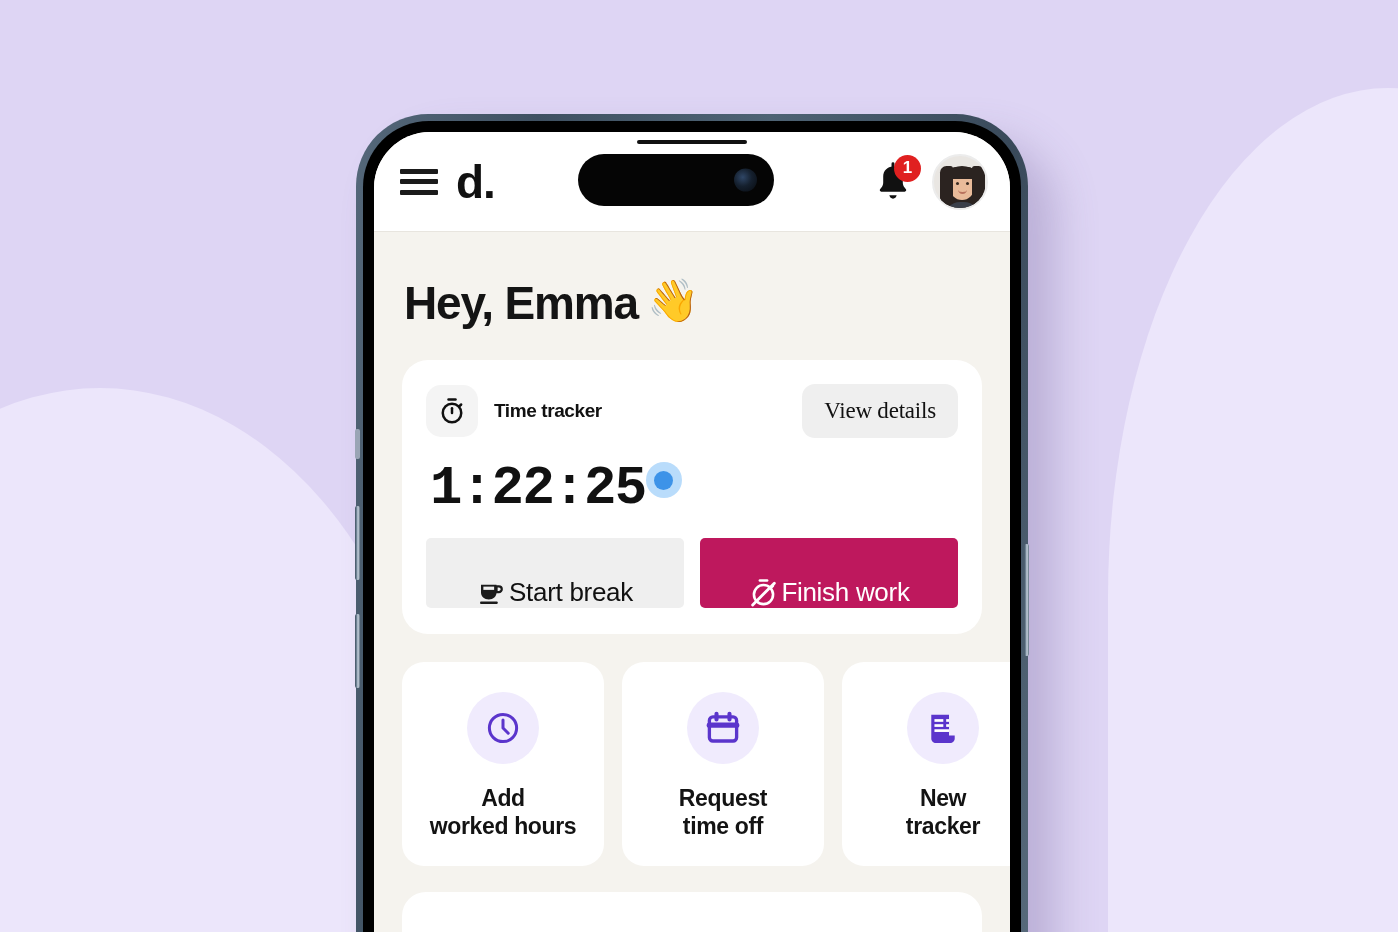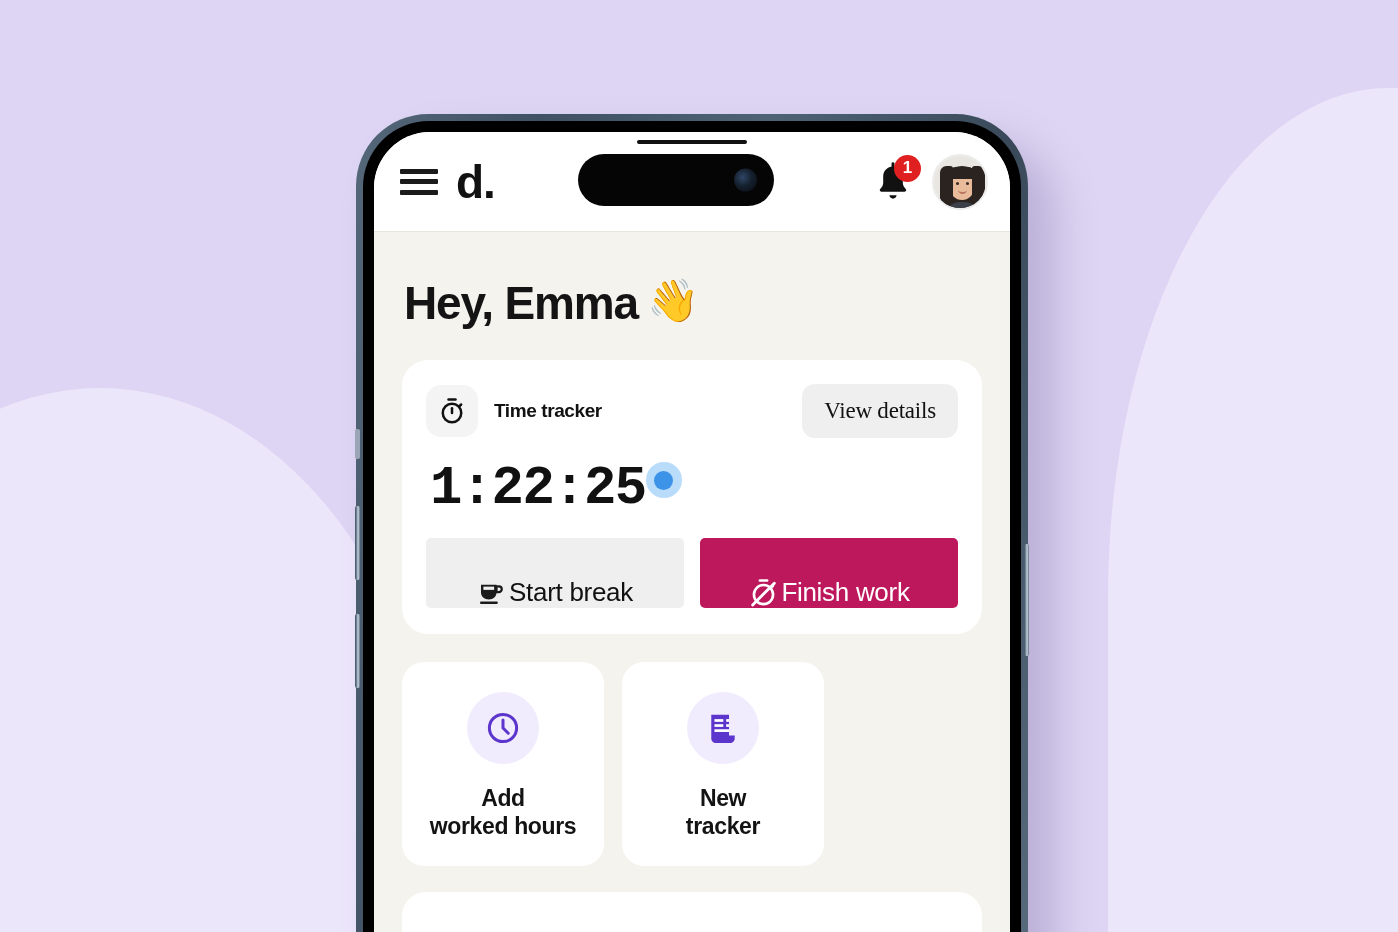--- a/index.html
+++ b/index.html
@@ -489,20 +489,31 @@
               <div class="tile-icon">
                 <svg width="38" height="38" viewBox="0 0 24 24" fill="none" stroke="#5b35cc" stroke-width="1.9" stroke-linecap="round">
                   <circle cx="12" cy="12" r="8.6"></circle>
                   <path d="M12 6.9v5.1l3.3 3.3"></path>
                 </svg>
               </div>
               <div class="tile-label">Add
 worked hours</div>
             </div>
 
+            <div class="tile">
+              <div class="tile-icon">
+                <svg width="38" height="38" viewBox="0 0 24 24" fill="none" stroke="#5b35cc" stroke-width="2.1" stroke-linecap="round">
+                  <rect x="3.4" y="5" width="17.2" height="15.2" rx="2.2"></rect>
+                  <path d="M3.4 10.2h17.2" stroke-width="3.4"></path>
+                  <path d="M7.9 3v3.6M16.1 3v3.6" stroke-width="2.6"></path>
+                </svg>
+              </div>
+              <div class="tile-label">Request
+time off</div>
+            </div>
 
             <div class="tile">
               <div class="tile-icon">
                 <svg width="38" height="38" viewBox="0 0 24 24">
                   <path d="M4.6 3.6h11.2v13.1h3.6v1.9c0 1.6-1.3 2.9-2.9 2.9H7.5c-1.6 0-2.9-1.3-2.9-2.9V3.6z" fill="#5b35cc"></path>
                   <rect x="6.6" y="6.4" width="5.6" height="1.7" fill="#fff"></rect>
                   <rect x="6.6" y="9.6" width="5.6" height="1.7" fill="#fff"></rect>
                   <rect x="14" y="6.4" width="1.8" height="1.7" fill="#fff"></rect>
                   <rect x="14" y="9.6" width="1.8" height="1.7" fill="#fff"></rect>
                   <rect x="6.6" y="12.8" width="9.2" height="1.7" fill="#fff"></rect>

